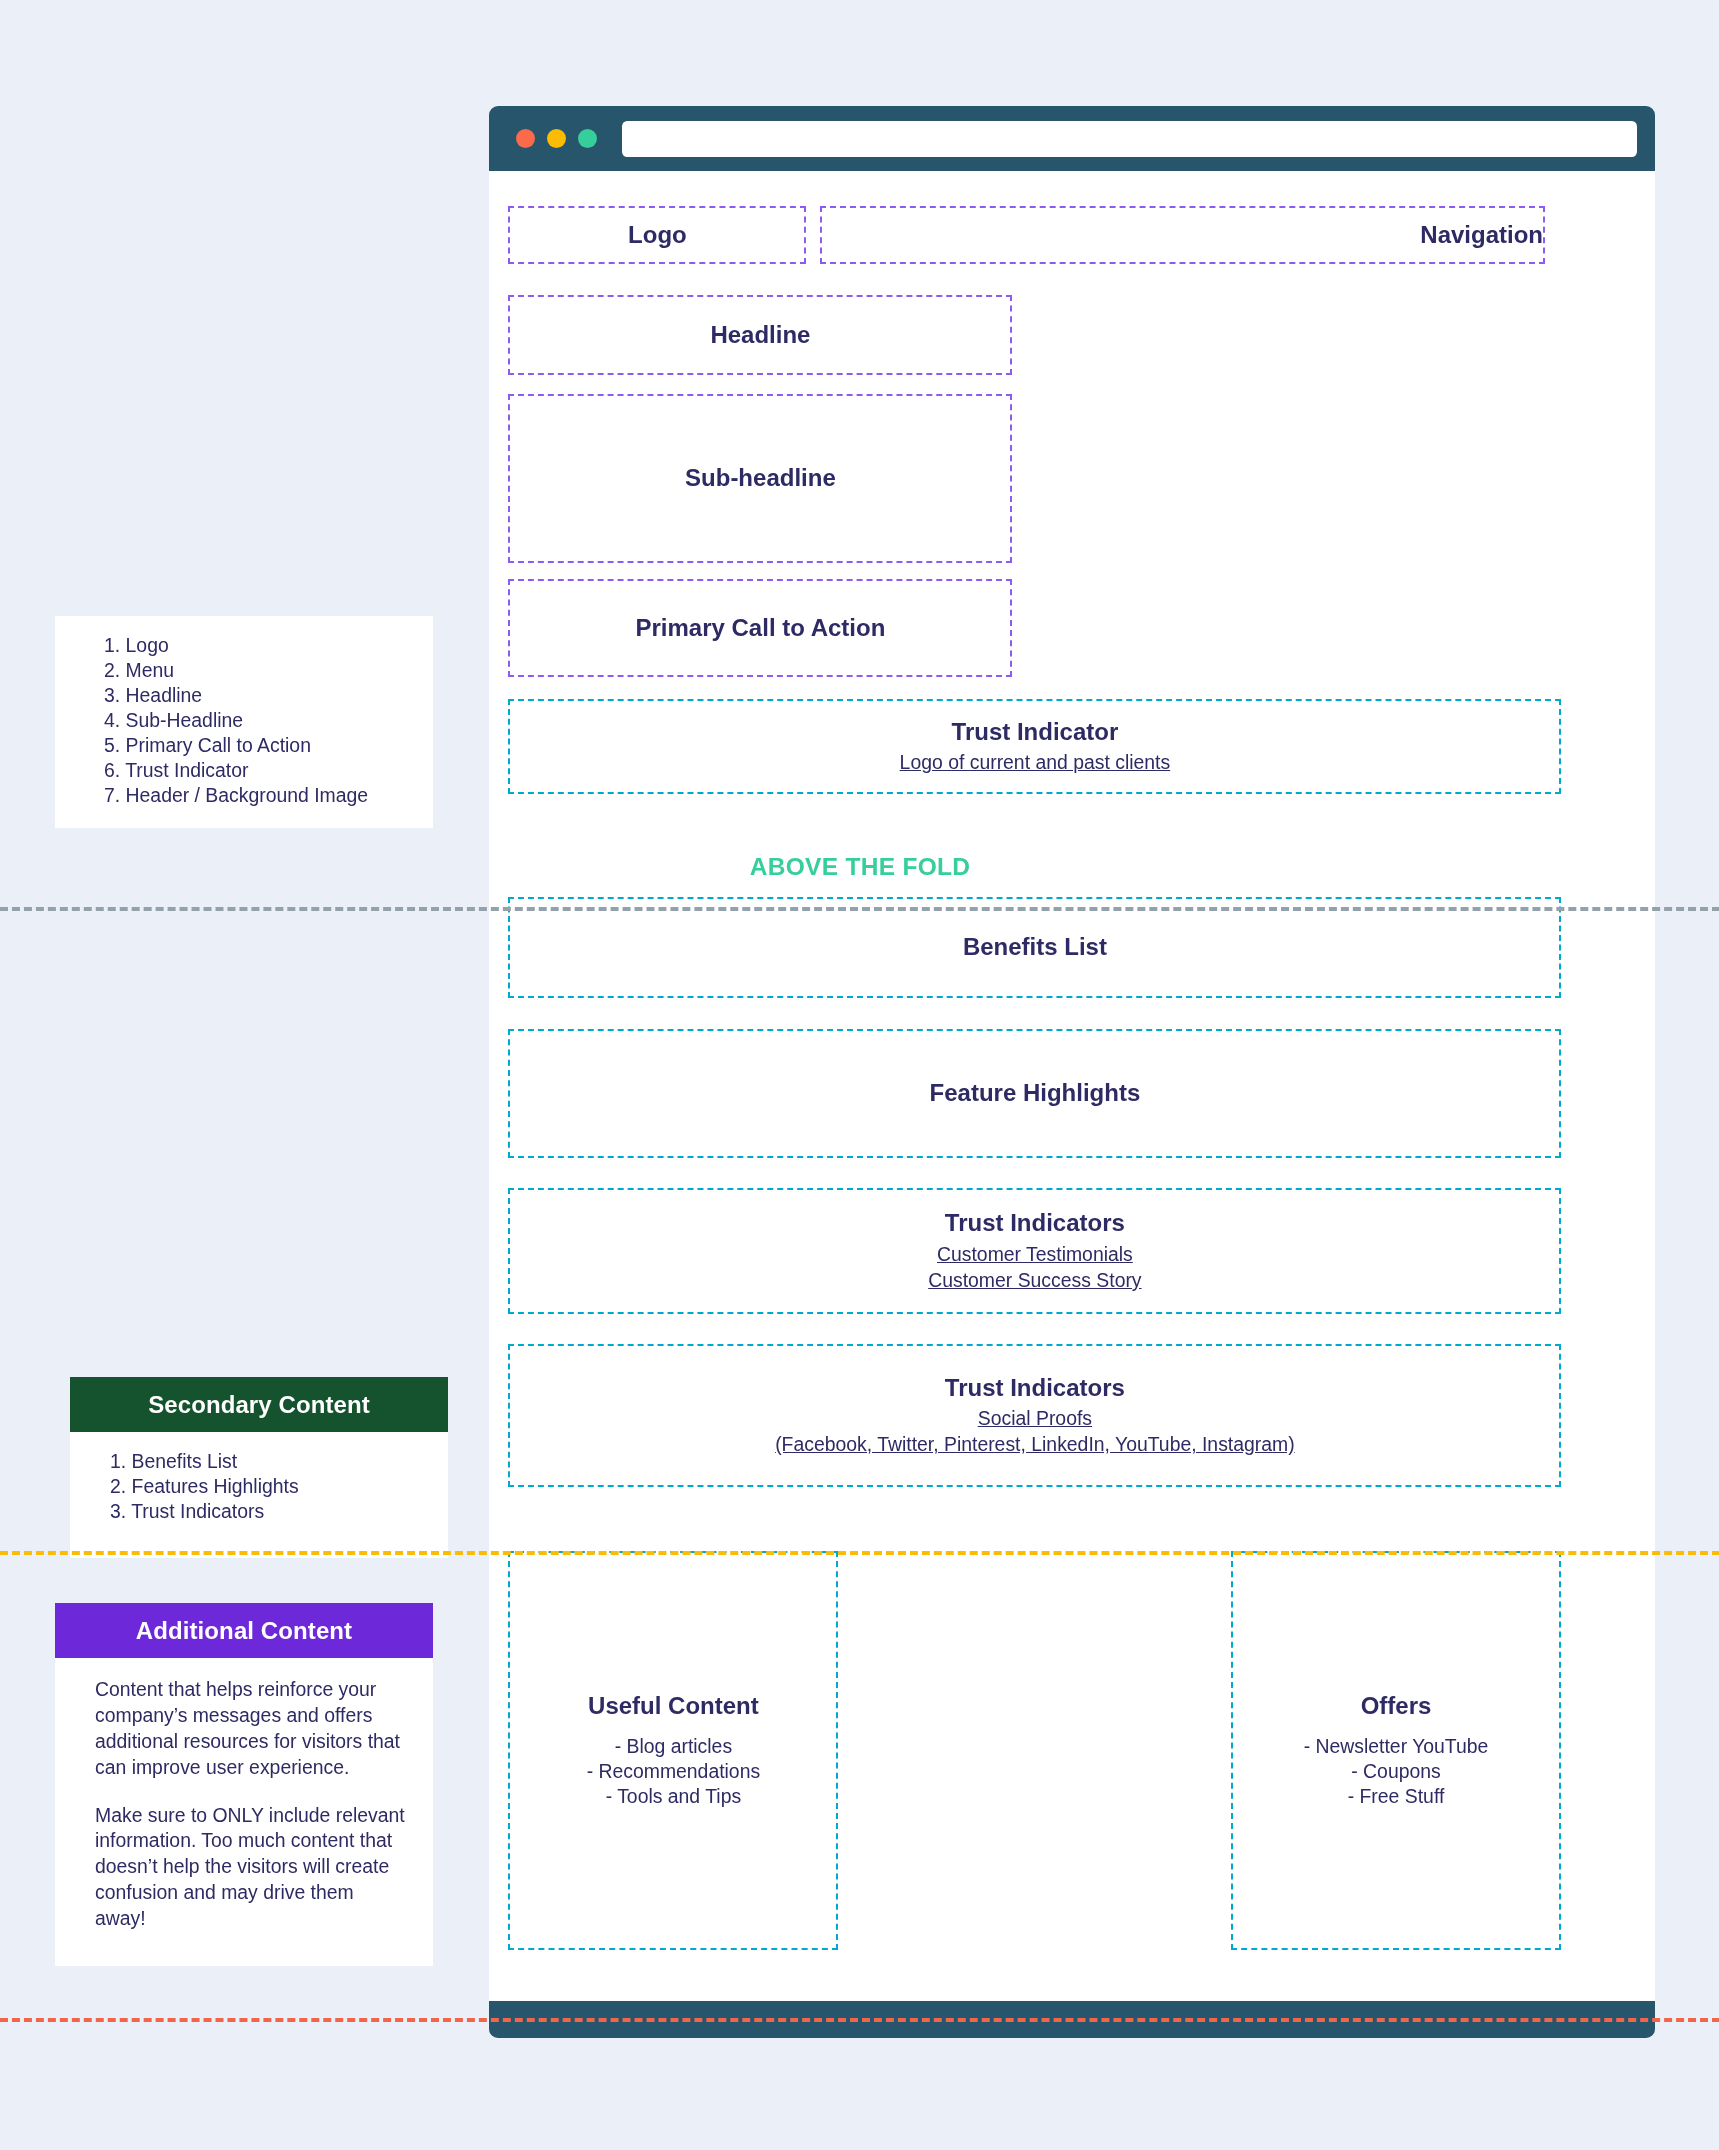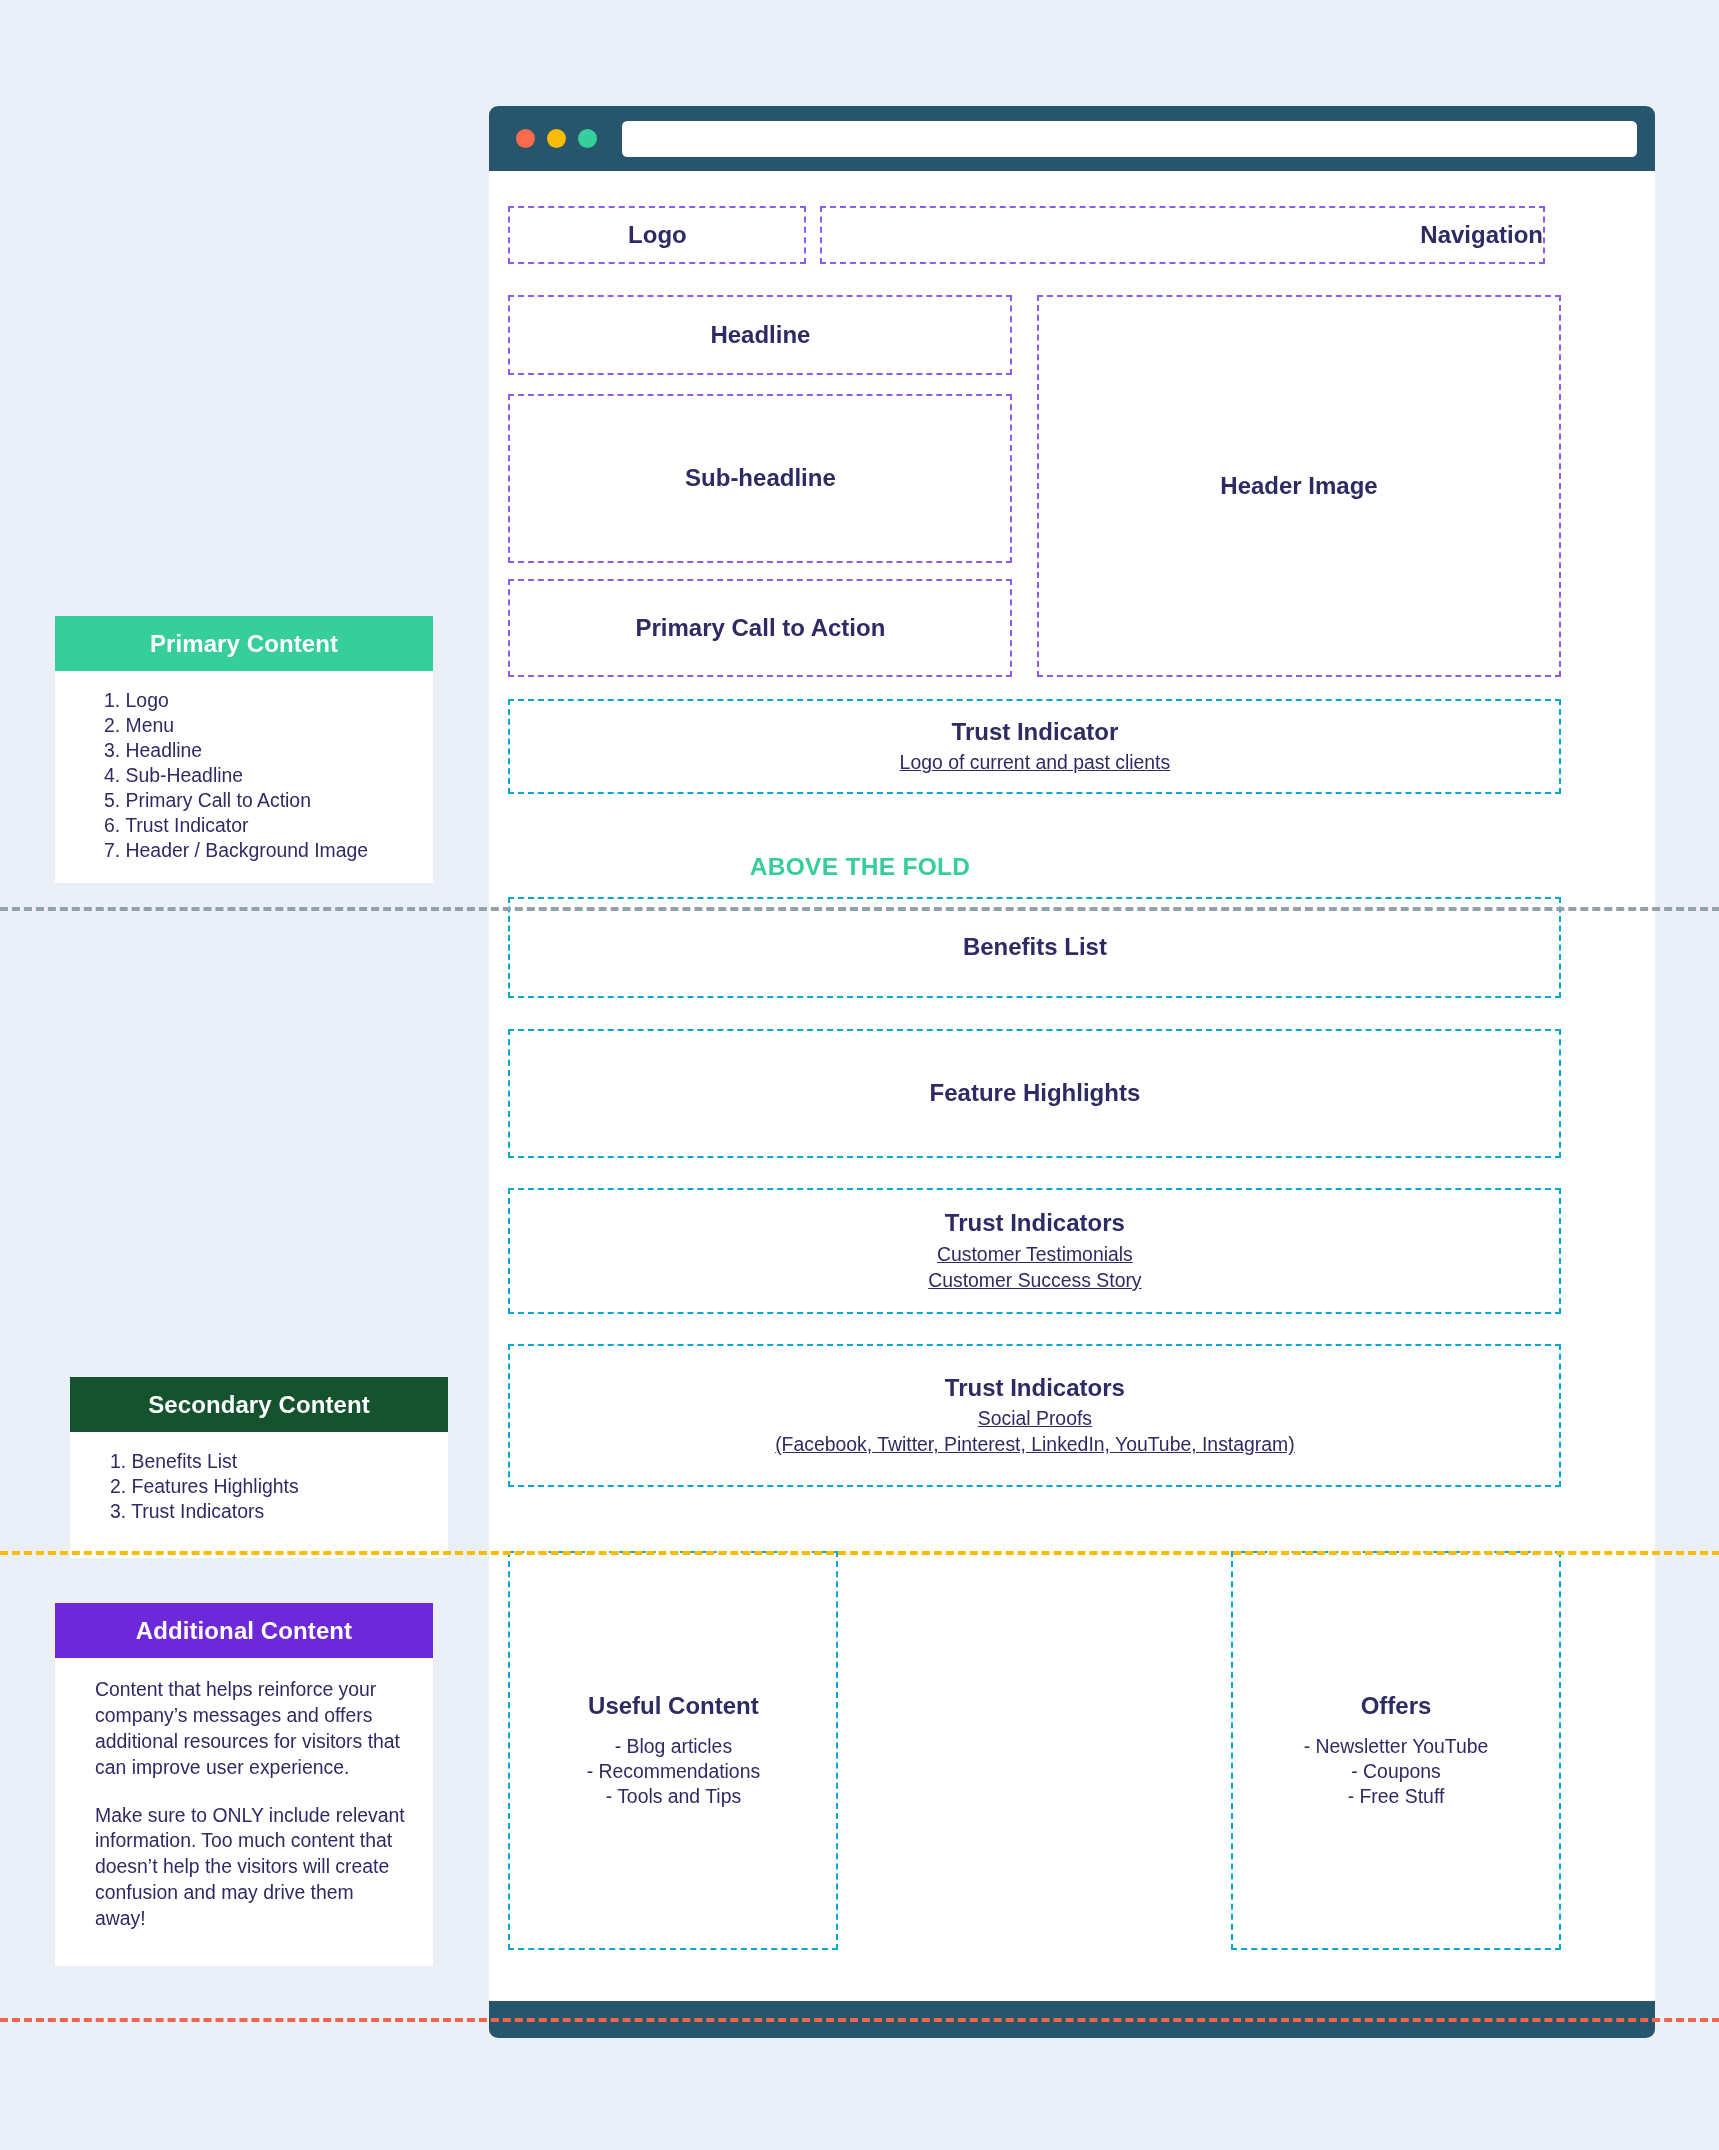--- a/index.html
+++ b/index.html
@@ -170,21 +170,20 @@
   .divider.gray   { border-color: #93A1AB; top: 907px; }
   .divider.yellow { border-color: #FBBC05; top: 1551px; }
   .divider.orange { border-color: #F1664B; top: 2018px; }
 </style>
 </head>
 <body>
 
 <div id="stage">
 
   <div class="legend-panel" style="left:55px; top:616px;">
-    <div class="legend-head green">Primary Content</div>
     <div class="legend-body">
       <ol class="legend-list">
         <li>Logo</li>
         <li>Menu</li>
         <li>Headline</li>
         <li>Sub-Headline</li>
         <li>Primary Call to Action</li>
         <li>Trust Indicator</li>
         <li>Header / Background Image</li>
       </ol>
@@ -234,23 +233,20 @@
       </div>
 
       <div class="wf purple" style="left:19.4px; top:223px; width:504px; height:169px;">
         <div class="wf-title">Sub-headline</div>
       </div>
 
       <div class="wf purple" style="left:19.4px; top:408px; width:504px; height:98px;">
         <div class="wf-title">Primary Call to Action</div>
       </div>
 
-      <div class="wf purple" style="left:548px; top:124px; width:524px; height:382px;">
-        <div class="wf-title">Header Image</div>
-      </div>
 
       <div class="wf teal" style="left:19.4px; top:528px; width:1053px; height:95px;">
         <div class="wf-title">Trust Indicator</div>
         <div class="wf-sub">Logo of current and past clients</div>
       </div>
 
       <div class="wf teal" style="left:19.4px; top:726px; width:1053px; height:101px;">
         <div class="wf-title">Benefits List</div>
       </div>
 

